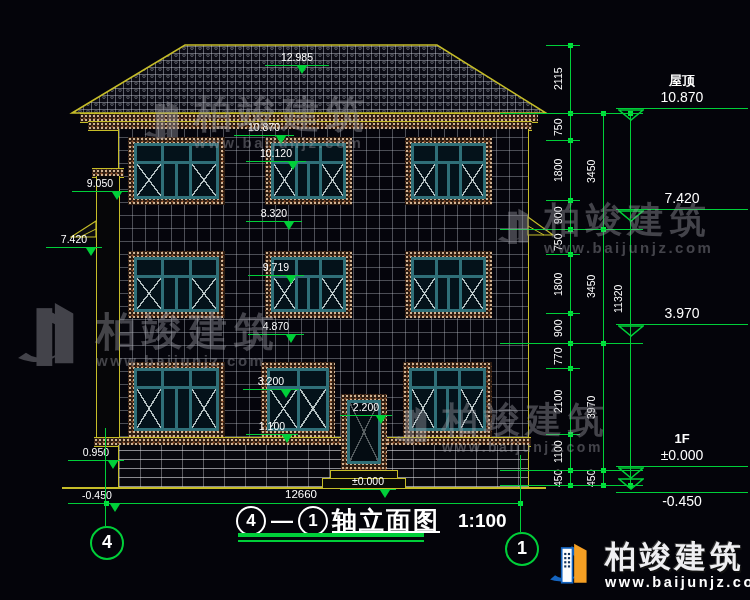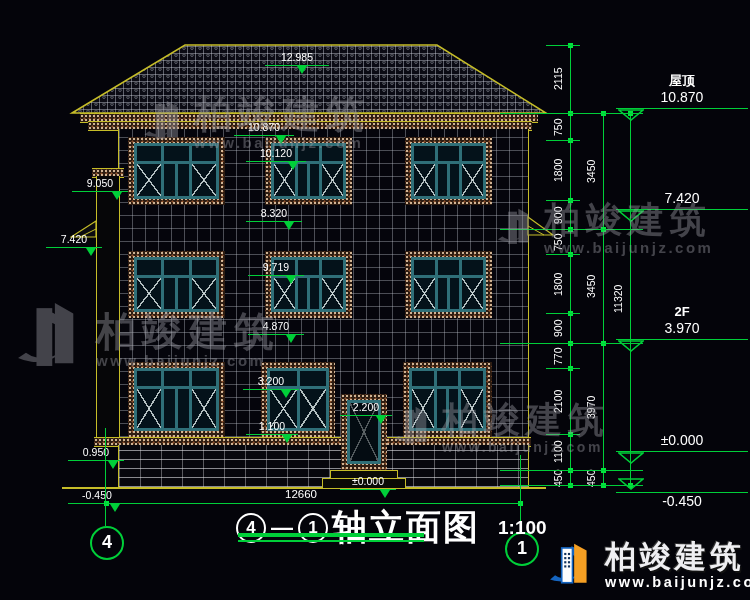--- a/index.html
+++ b/index.html
@@ -52,21 +52,21 @@
         writing-mode:vertical-rl;transform:rotate(180deg);text-align:center;white-space:nowrap;}
   .tick{position:absolute;width:5px;height:5px;background:#00e63c;margin:-2px 0 0 -2px;}
   
   .bubble{position:absolute;width:30px;height:30px;border:2px solid #00cf39;border-radius:50%;
           color:#fff;font-size:18px;font-weight:bold;text-align:center;line-height:29px;background:#04040a;}
   
   .title{display:flex;align-items:center;gap:4px;color:#fff;}
   .tbubble{display:inline-block;width:26px;height:26px;border:2px solid #fff;border-radius:50%;
            font-size:17px;font-weight:bold;text-align:center;line-height:25px;}
   .tdash{font-size:22px;font-weight:bold;margin:0 1px;}
-  .tname{font-size:35px;font-weight:bold;letter-spacing:2px;}
+  .tname{font-size:25px;font-weight:bold;letter-spacing:2px;text-decoration:underline;}
   .tscale{font-size:19px;font-weight:bold;margin-left:14px;}
   
   .wm{display:flex;align-items:center;gap:8px;color:#9a9aa2;opacity:.42;}
   .wm-brand{font-weight:bold;letter-spacing:6px;line-height:1;white-space:nowrap;}
   .wm-url{font-weight:bold;letter-spacing:2.5px;line-height:1.35;white-space:nowrap;}
   .wm1 .wm-brand{font-size:38px;} .wm1 .wm-url{font-size:15px;}
   .wm2 .wm-brand{font-size:36px;} .wm2 .wm-url{font-size:15px;}
   .wm3 .wm-brand{font-size:40px;} .wm3 .wm-url{font-size:15px;}
   .wm4 .wm-brand{font-size:36px;} .wm4 .wm-url{font-size:14px;}
   .brandlogo{display:flex;align-items:center;gap:8px;}
@@ -403,28 +403,28 @@
       </svg>
   </div>
   <div class="rlevel abs" style="left:616px;top:190px">
     <div class="relev">7.420</div>
     <div class="rline"></div>
     <svg style="position:absolute;left:2px;top:100%" width="26" height="12" viewBox="0 0 26 12">
         <path d="M1 1 H25 L13 11 Z" fill="none" stroke="#00cf39" stroke-width="1.5"></path>
       </svg>
   </div>
   <div class="rlevel abs" style="left:616px;top:305px">
-    <div class="rname">2F</div>
     <div class="relev">3.970</div>
     <div class="rline"></div>
     <svg style="position:absolute;left:2px;top:100%" width="26" height="12" viewBox="0 0 26 12">
         <path d="M1 1 H25 L13 11 Z" fill="none" stroke="#00cf39" stroke-width="1.5"></path>
       </svg>
   </div>
   <div class="rlevel abs" style="left:616px;top:432px">
+    <div class="rname">1F</div>
     <div class="relev">±0.000</div>
     <div class="rline"></div>
     <svg style="position:absolute;left:2px;top:100%" width="26" height="12" viewBox="0 0 26 12">
         <path d="M1 1 H25 L13 11 Z" fill="none" stroke="#00cf39" stroke-width="1.5"></path>
       </svg>
   </div>
   <div class="rlevel abs" style="left:616px;top:490px">
     <div class="rline"></div>
     <div class="relev">-0.450</div>
     <svg style="position:absolute;left:2px;bottom:100%" width="26" height="12" viewBox="0 0 26 12">

